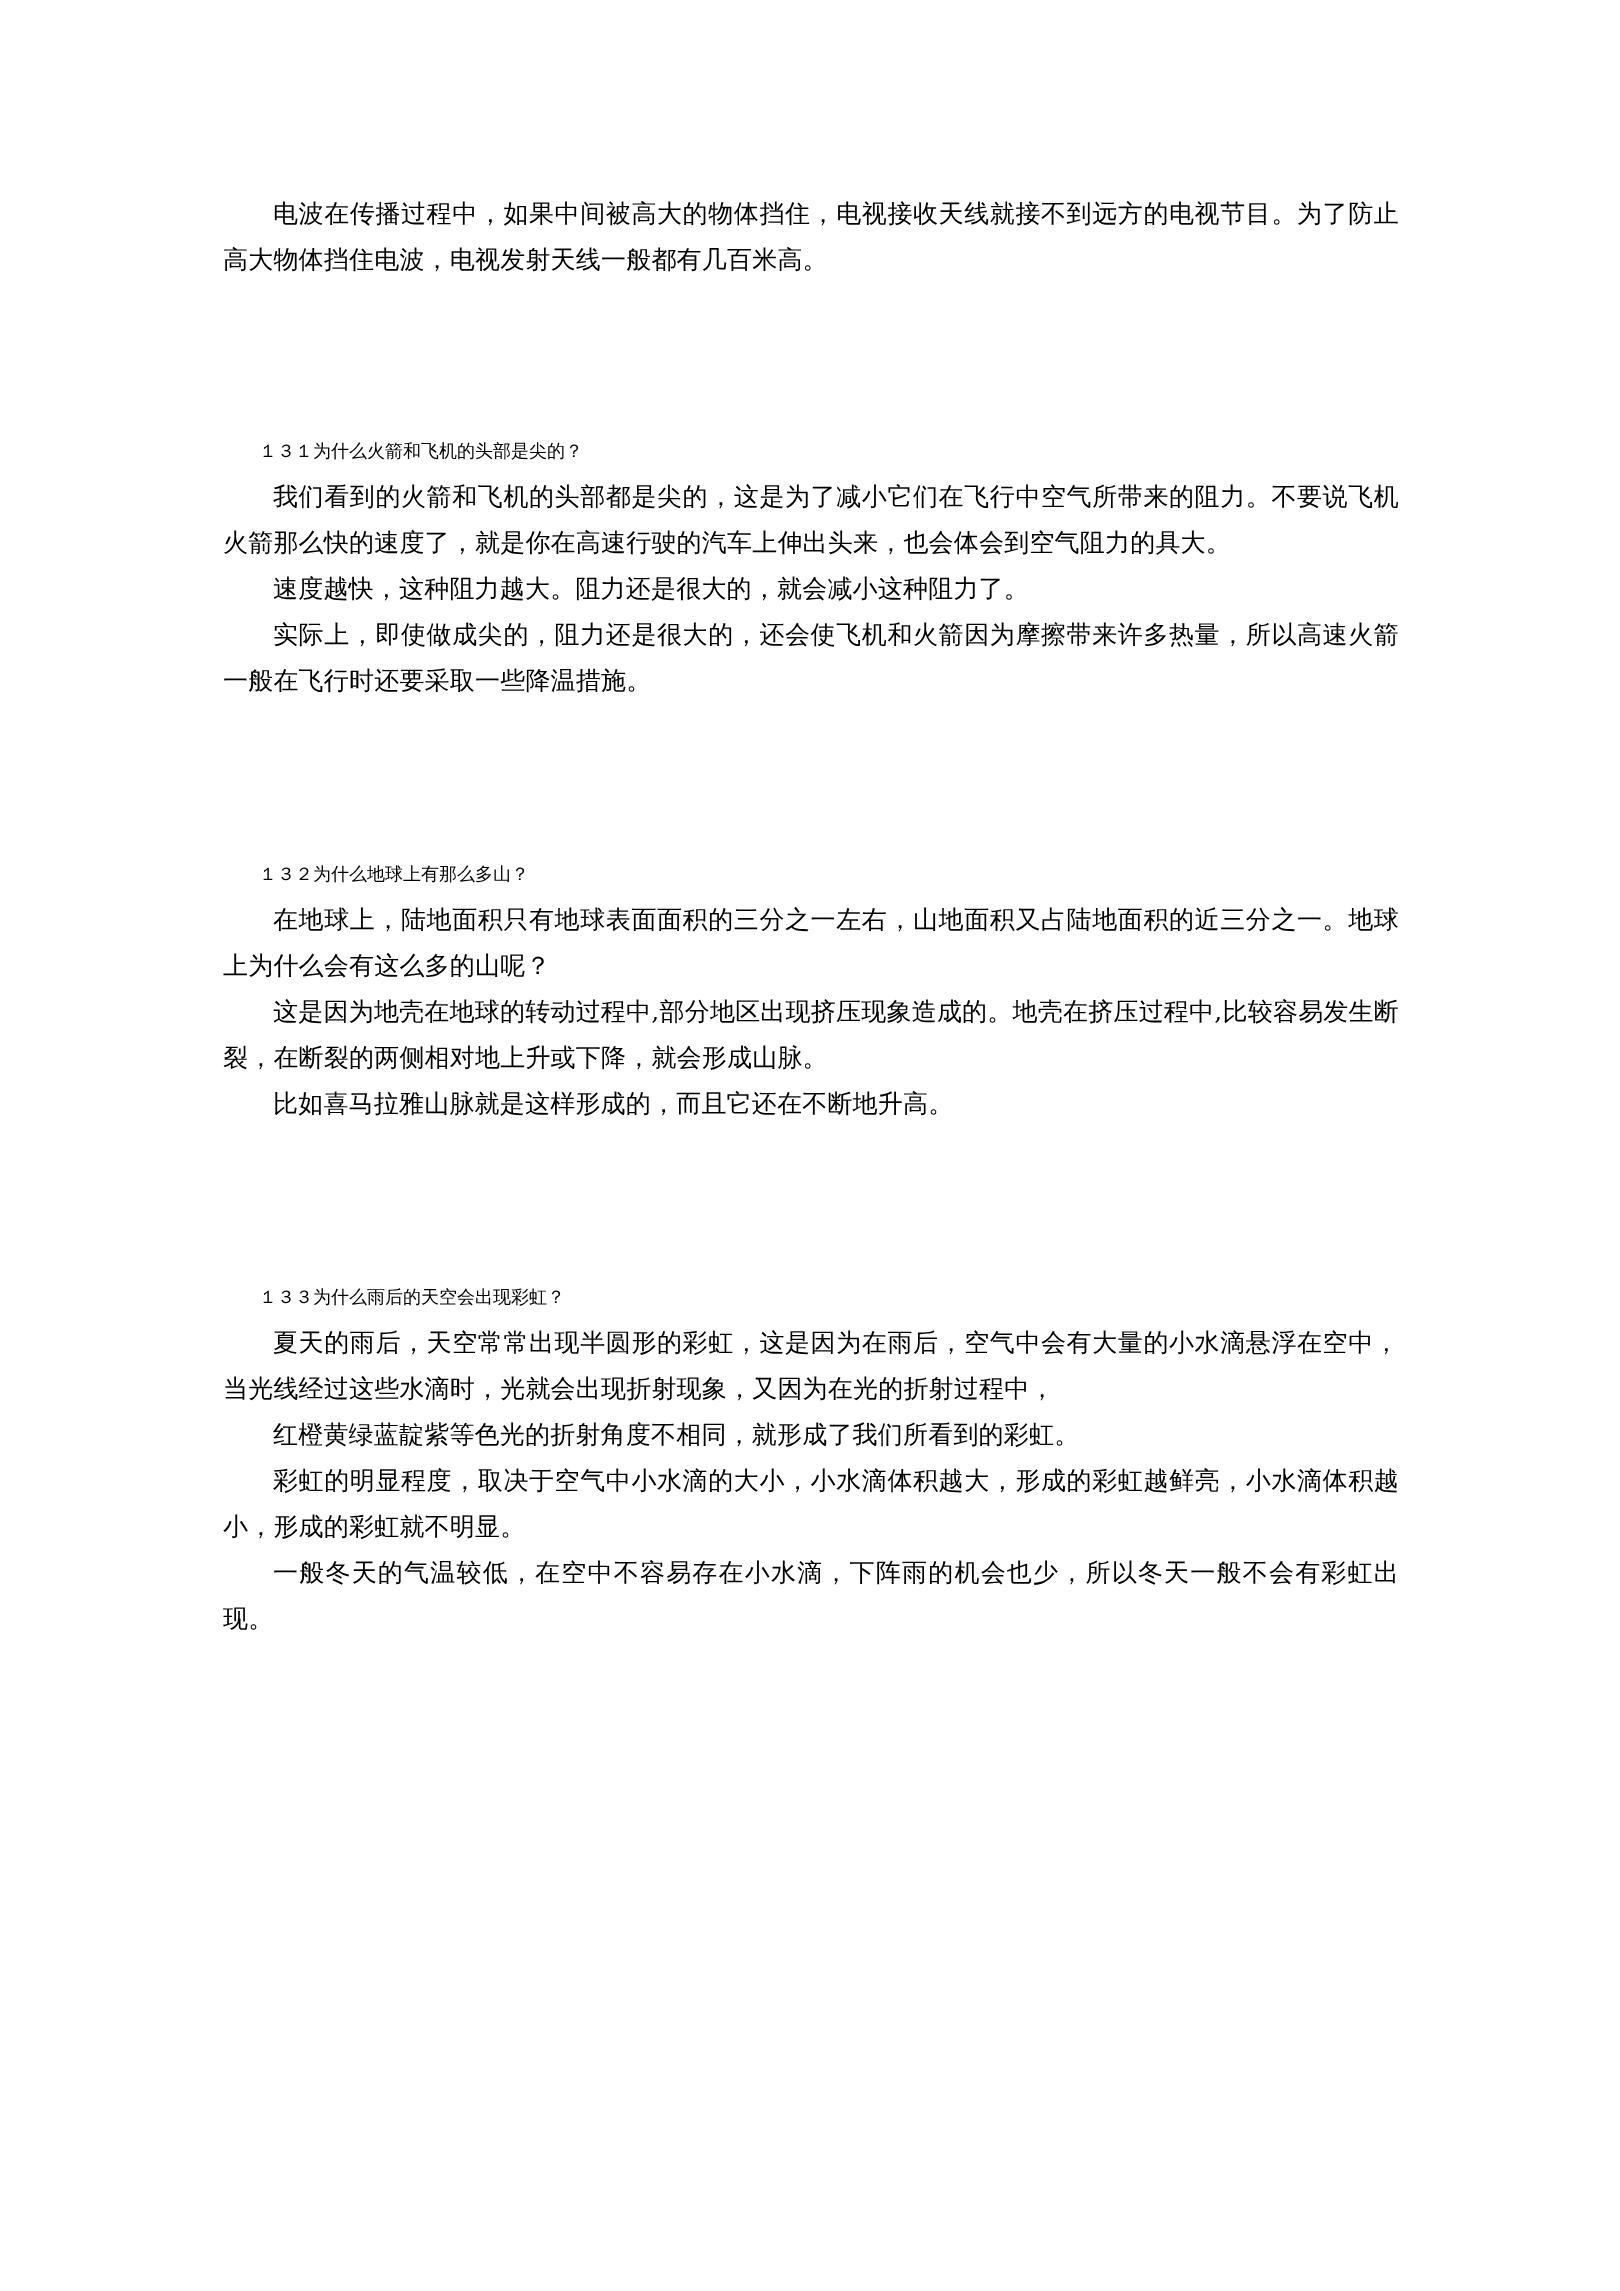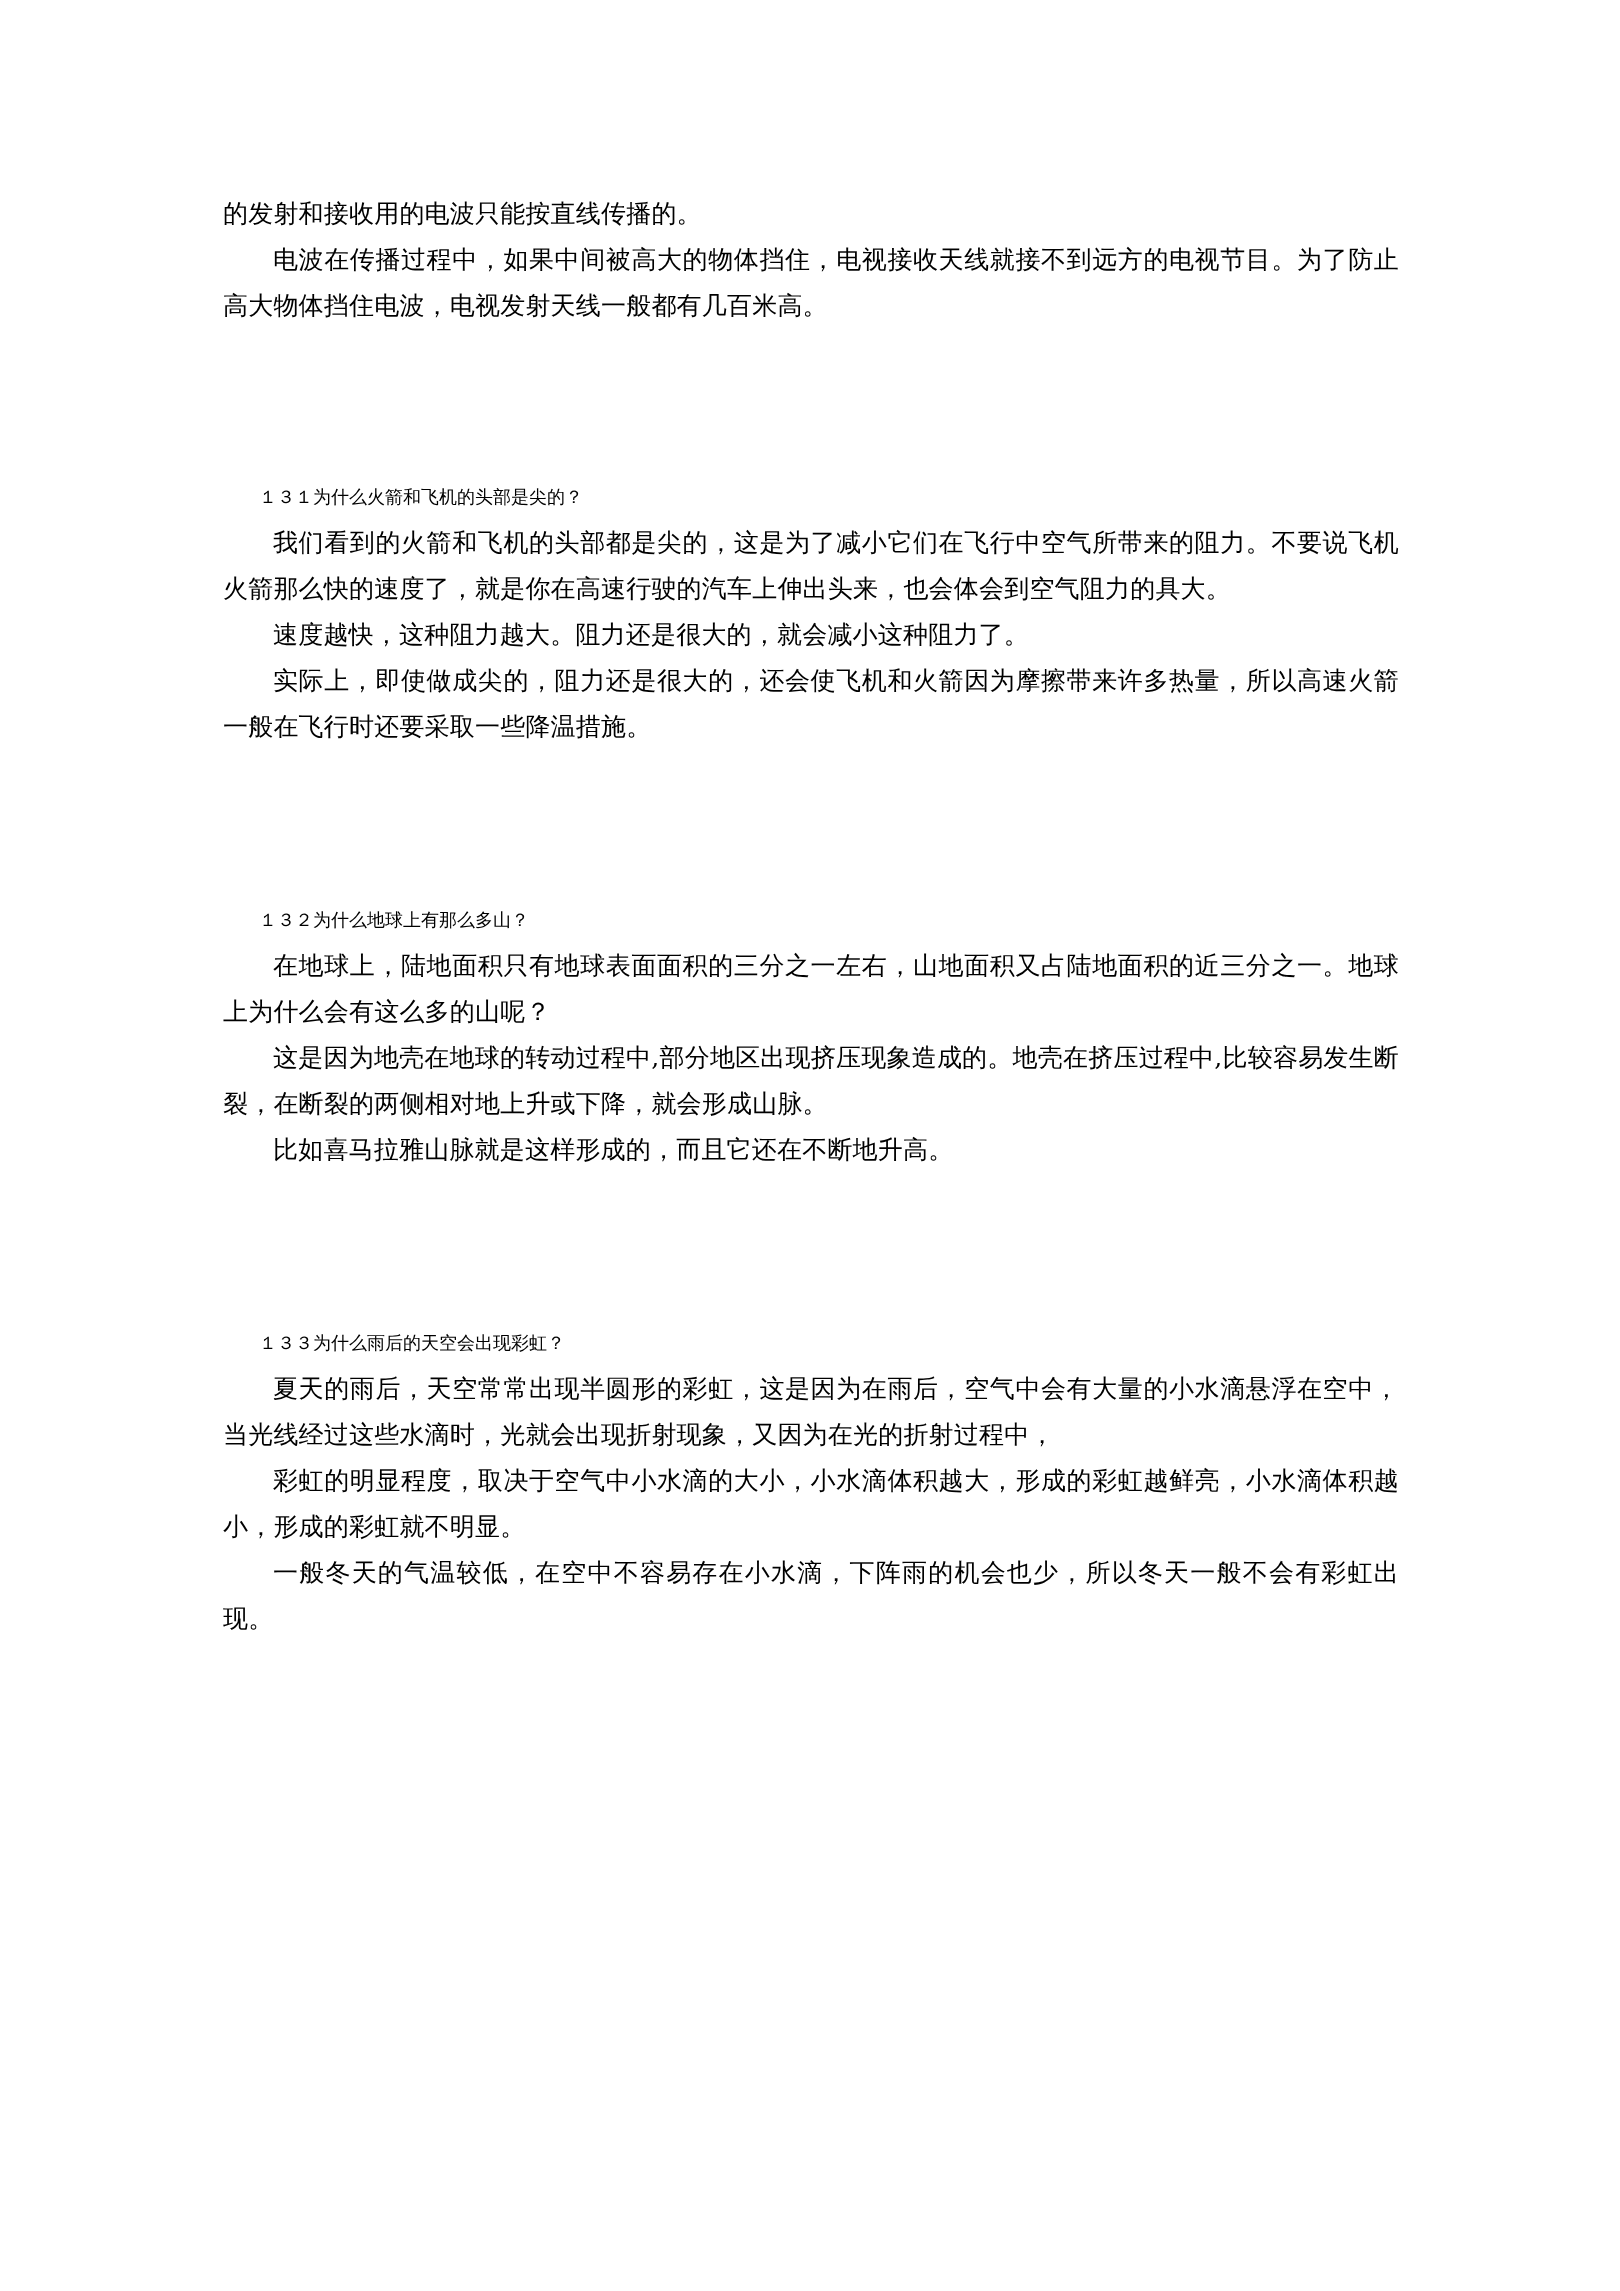--- a/index.html
+++ b/index.html
@@ -49,21 +49,20 @@
     font-weight: normal;
   }
 </style>
 </head>
 <body>
 
 <div class="page">
   <div class="doc-body">
 
     <div class="section">
-      <p class="para">的发射和接收用的电波只能按直线传播的。</p>
       <p class="para indent">电波在传播过程中，如果中间被高大的物体挡住，电视接收天线就接不到远方的电视节目。为了防止高大物体挡住电波，电视发射天线一般都有几百米高。</p>
     </div>
 
     <div class="gap-lg"></div>
 
     <div class="section">
       <p class="heading">１３１为什么火箭和飞机的头部是尖的？</p>
       <p class="para indent">我们看到的火箭和飞机的头部都是尖的，这是为了减小它们在飞行中空气所带来的阻力。不要说飞机火箭那么快的速度了，就是你在高速行驶的汽车上伸出头来，也会体会到空气阻力的具大。</p>
       <p class="para indent">速度越快，这种阻力越大。阻力还是很大的，就会减小这种阻力了。</p>
       <p class="para indent">实际上，即使做成尖的，阻力还是很大的，还会使飞机和火箭因为摩擦带来许多热量，所以高速火箭一般在飞行时还要采取一些降温措施。</p>
@@ -76,19 +75,20 @@
       <p class="para indent">在地球上，陆地面积只有地球表面面积的三分之一左右，山地面积又占陆地面积的近三分之一。地球上为什么会有这么多的山呢？</p>
       <p class="para indent">这是因为地壳在地球的转动过程中,部分地区出现挤压现象造成的。地壳在挤压过程中,比较容易发生断裂，在断裂的两侧相对地上升或下降，就会形成山脉。</p>
       <p class="para indent">比如喜马拉雅山脉就是这样形成的，而且它还在不断地升高。</p>
     </div>
 
     <div class="gap-md"></div>
 
     <div class="section">
       <p class="heading">１３３为什么雨后的天空会出现彩虹？</p>
       <p class="para indent">夏天的雨后，天空常常出现半圆形的彩虹，这是因为在雨后，空气中会有大量的小水滴悬浮在空中，当光线经过这些水滴时，光就会出现折射现象，又因为在光的折射过程中，</p>
+      <p class="para indent">红橙黄绿蓝靛紫等色光的折射角度不相同，就形成了我们所看到的彩虹。</p>
       <p class="para indent">彩虹的明显程度，取决于空气中小水滴的大小，小水滴体积越大，形成的彩虹越鲜亮，小水滴体积越小，形成的彩虹就不明显。</p>
       <p class="para indent">一般冬天的气温较低，在空中不容易存在小水滴，下阵雨的机会也少，所以冬天一般不会有彩虹出现。</p>
     </div>
 
   </div>
 </div>
 
 
 </body></html>

